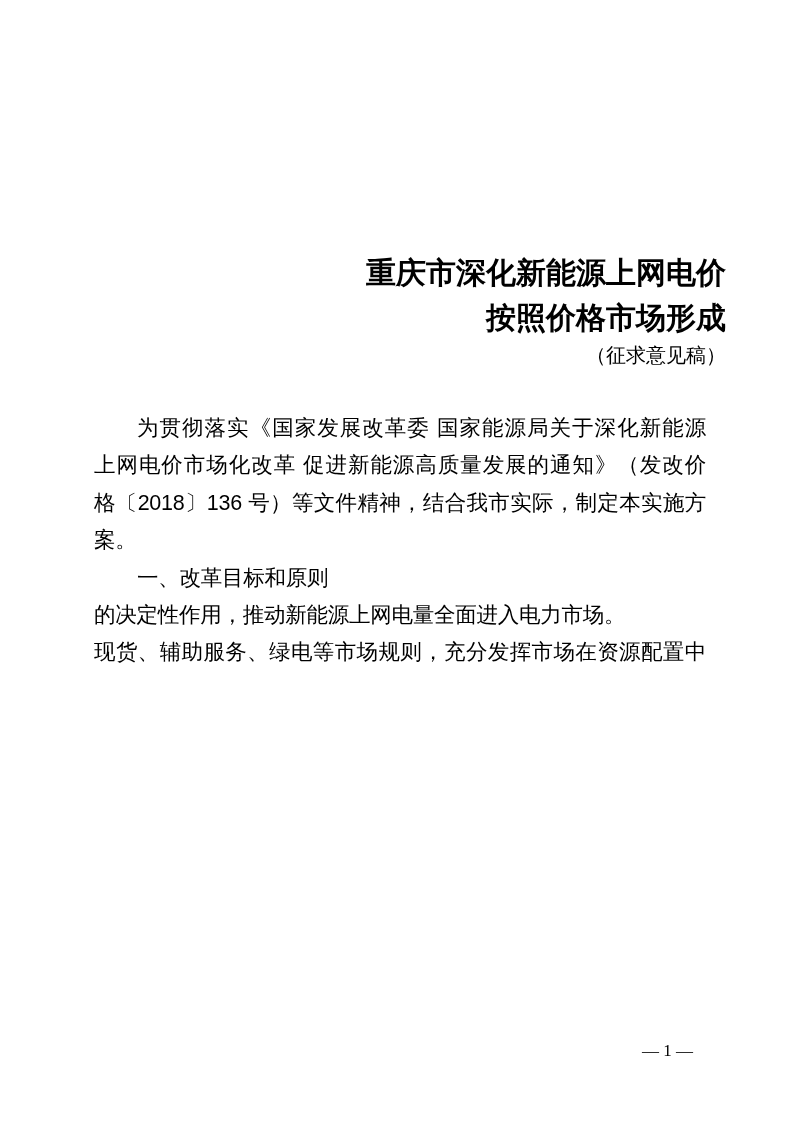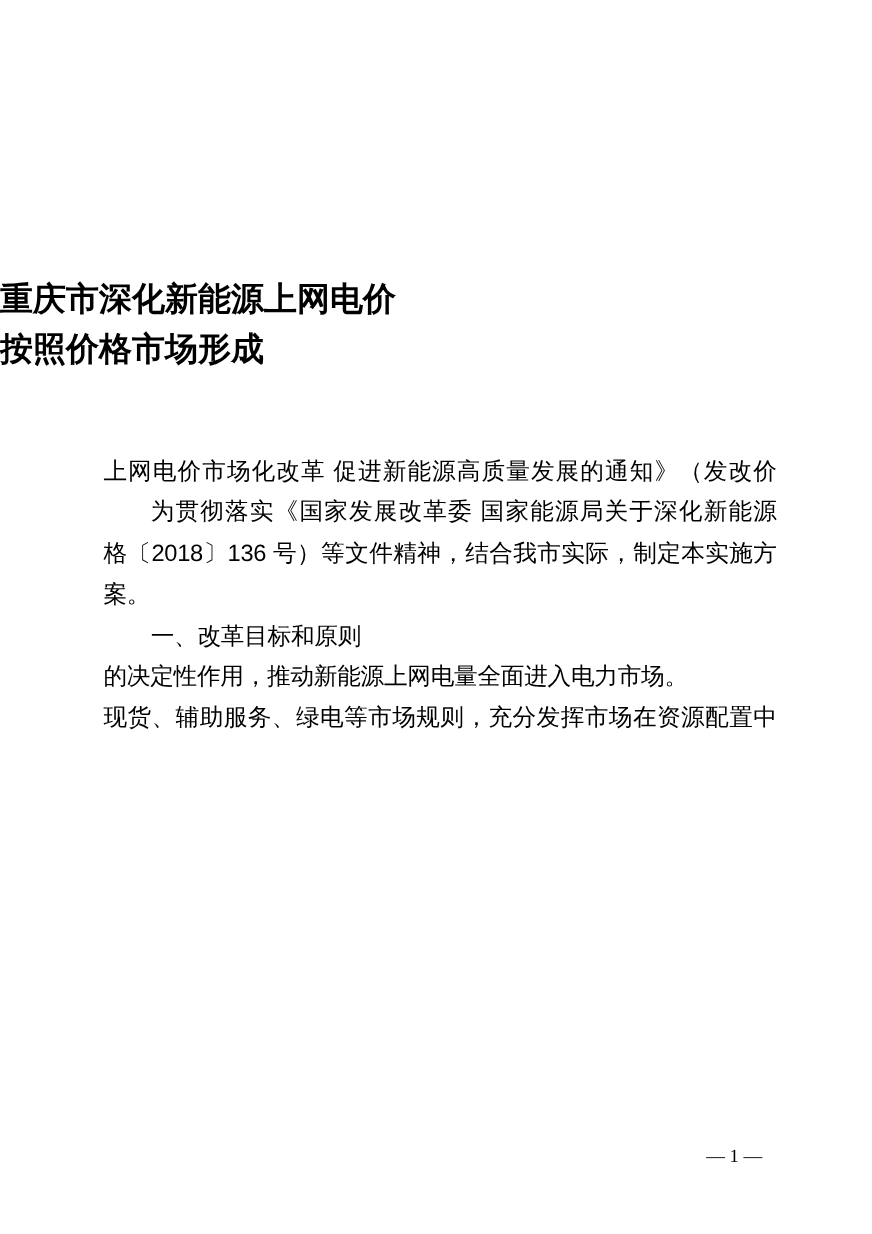--- a/index.html
+++ b/index.html
@@ -14,21 +14,21 @@
     background: #ffffff;
     color: #000000;
     overflow: hidden;
     font-family: "Liberation Sans", "DejaVu Sans", sans-serif;
   }
   .title-block {
     position: absolute;
     top: 250px;
     left: 0;
     width: 726px;
-    text-align: left;
+    text-align: right;
   }
   .title-line {
     font-size: 30px;
     font-weight: 700;
     line-height: 45px;
     letter-spacing: 0px;
   }
   .subtitle {
     font-size: 20px;
     font-weight: 400;
@@ -66,26 +66,27 @@
   }
 </style>
 </head>
 <body>
 
 <div class="page">
 
   <header class="title-block">
     <div class="title-line">重庆市深化新能源上网电价</div>
     <div class="title-line">按照价格市场形成</div>
+    <div class="subtitle">（征求意见稿）</div>
   </header>
 
   <main class="body-block" id="body-block">
       <div>
+        <div class="bline indent">为贯彻落实《国家发展改革委 国家能源局关于深化新能源</div>
         <div class="bline">上网电价市场化改革 促进新能源高质量发展的通知》（发改价</div>
-        <div class="bline indent">为贯彻落实《国家发展改革委 国家能源局关于深化新能源</div>
         <div class="bline">格〔2018〕136 号）等文件精神，结合我市实际，制定本实施方</div>
         <div class="bline end">案。</div>
       </div>
       <div>
         <div class="bline indent end">一、改革目标和原则</div>
       </div>
       <div>
         <div class="bline end">的决定性作用，推动新能源上网电量全面进入电力市场。</div>
         <div class="bline">现货、辅助服务、绿电等市场规则，充分发挥市场在资源配置中</div>
       </div>

